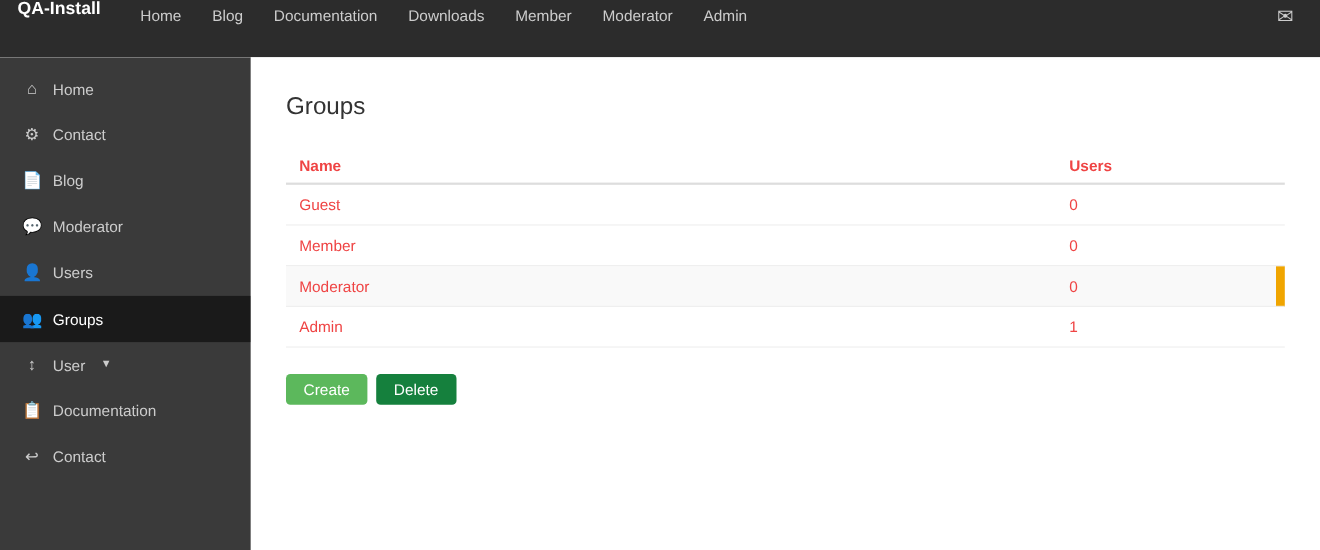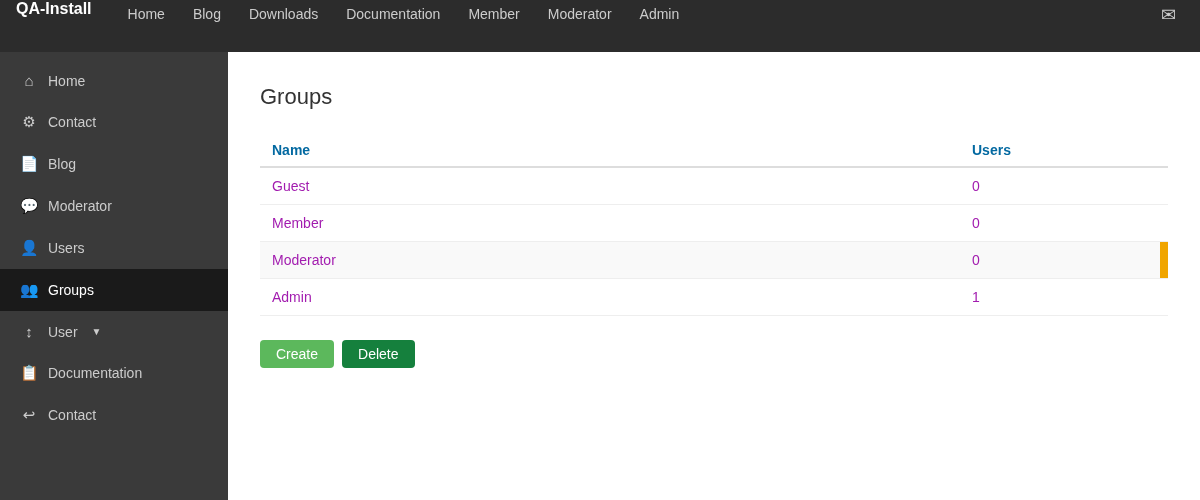--- a/index.html
+++ b/index.html
@@ -86,29 +86,29 @@
     }
 
     
     .groups-table {
       width: 100%;
       border-collapse: collapse;
     }
     .groups-table th {
       text-align: left;
       font-weight: bold;
-      color: #0369a1;
+      color: #ef4444;
       padding: 8px 12px;
       border-bottom: 2px solid #ddd;
       font-size: 14px;
     }
     .groups-table td {
       padding: 10px 12px;
       border-bottom: 1px solid #eee;
-      color: #a21caf;
+      color: #ef4444;
       font-size: 14px;
     }
     .groups-table tr:nth-child(even) td { background: #f9f9f9; }
     .groups-table tr:nth-child(odd) td { background: #fff; }
 
     
     .btn-row {
       margin-top: 24px;
       display: flex;
       gap: 8px;
@@ -127,22 +127,22 @@
   </style>
 </head>
 <body>
 
 <nav class="navbar">
   <span class="navbar-brand">QA-Install</span>
   <div class="navbar-links">
 
   <a class="navbar-link">Home</a>
       <a class="navbar-link">Blog</a>
+      <a class="navbar-link">Documentation</a>
       <a class="navbar-link">Downloads</a>
-      <a class="navbar-link">Documentation</a>
       <a class="navbar-link">Member</a>
       <a class="navbar-link">Moderator</a>
       <a class="navbar-link">Admin</a>
     </div>
   <span class="navbar-mail">✉</span>
 </nav>
 
 <div class="layout">
 
   <aside class="sidebar">

